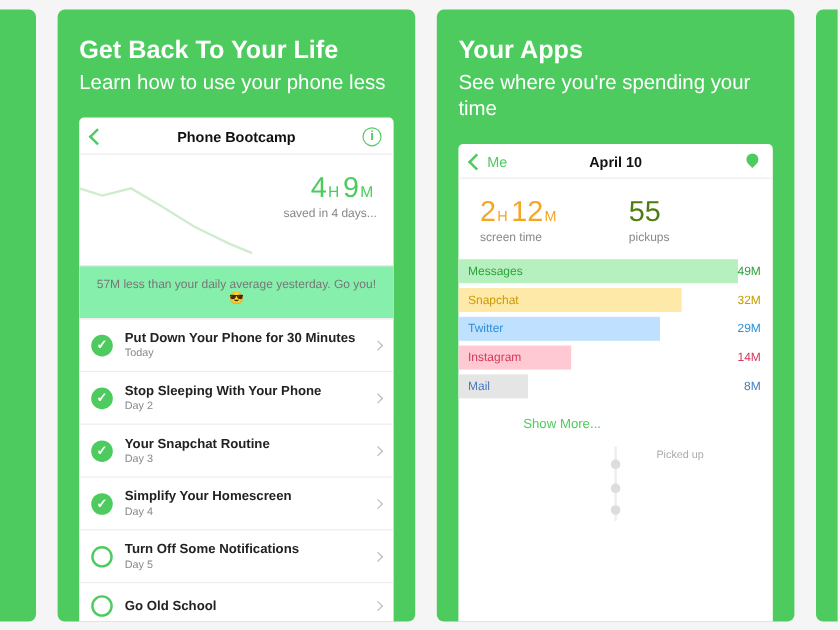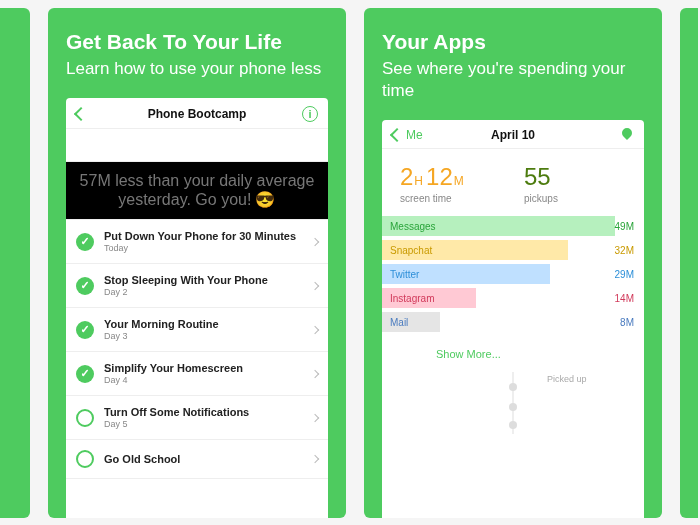--- a/index.html
+++ b/index.html
@@ -81,22 +81,22 @@
   }
   
   .chart-area { position: relative; height: 92px; }
   .chart-line { position: absolute; left: 0; top: 0; width: 55%; height: 100%; }
   .stat-block { position: absolute; right: 14px; top: 14px; text-align: right; }
   .stat-big { color: #4ecb5f; font-weight: 300; }
   .stat-big .n { font-size: 24px; }
   .stat-big .u { font-size: 13px; margin-left: 1px; margin-right: 3px; }
   .stat-sub { color: #888; font-size: 10px; margin-top: 2px; }
   .callout {
-    background: #000000; color: #777; font-size: 16px; text-align: center;
-    padding: 10px 8px; border-top: 1px solid #eee; border-bottom: 1px solid #eee; margin-top: 32px;
+    background: #86efac; color: #777; font-size: 10px; text-align: center;
+    padding: 10px 8px; border-top: 1px solid #eee; border-bottom: 1px solid #eee;
   }
   .task-list { flex: 1; overflow: hidden; }
   .task {
     display: flex; align-items: center; padding: 10px 10px; border-bottom: 1px solid #eee;
   }
   .task-check {
     width: 18px; height: 18px; border-radius: 50%; margin-right: 10px; flex-shrink: 0;
     display: flex; align-items: center; justify-content: center;
   }
   .task-check.done { background: #4ecb5f; }
@@ -152,20 +152,31 @@
   <div class="phone">
     <div class="nav">
       <div class="left">
           <span class="chev-left"></span>
         </div>
       <div class="center">Phone Bootcamp</div>
       <div class="right">
           <span class="info-icon">i</span>
         </div>
     </div>
+    <div class="chart-area">
+      <svg class="chart-line" viewBox="0 0 150 92" preserveAspectRatio="none">
+        <polyline points="0,28 20,34 45,28 70,42 100,60 130,74 150,82" fill="none" stroke="#cfeccf" stroke-width="2"></polyline>
+      </svg>
+      <div class="stat-block">
+        <div class="stat-big">
+          <span class="n">4</span><span class="u">H</span><span class="n">9</span><span class="u">M</span>
+        </div>
+        <div class="stat-sub">saved in 4 days...</div>
+      </div>
+    </div>
     <div class="callout">57M less than your daily average yesterday. Go you! 😎</div>
     <div class="task-list" id="task-list">
         <div class="task">
           <div class="task-check done"></div>
           <div class="task-body">
             <div class="task-title">Put Down Your Phone for 30 Minutes</div>
             <div class="task-sub">Today</div>
           </div>
           <div class="task-chev"></div>
         </div>
@@ -173,21 +184,21 @@
           <div class="task-check done"></div>
           <div class="task-body">
             <div class="task-title">Stop Sleeping With Your Phone</div>
             <div class="task-sub">Day 2</div>
           </div>
           <div class="task-chev"></div>
         </div>
         <div class="task">
           <div class="task-check done"></div>
           <div class="task-body">
-            <div class="task-title">Your Morning Routine</div>
+            <div class="task-title">Your Snapchat Routine</div>
             <div class="task-sub">Day 3</div>
           </div>
           <div class="task-chev"></div>
         </div>
         <div class="task">
           <div class="task-check done"></div>
           <div class="task-body">
             <div class="task-title">Simplify Your Homescreen</div>
             <div class="task-sub">Day 4</div>
           </div>

